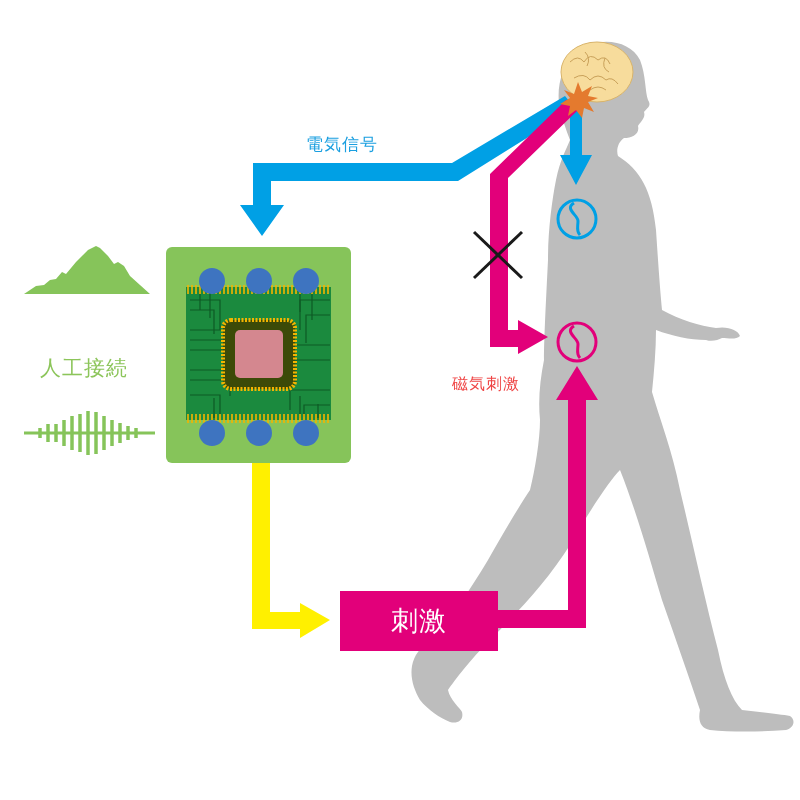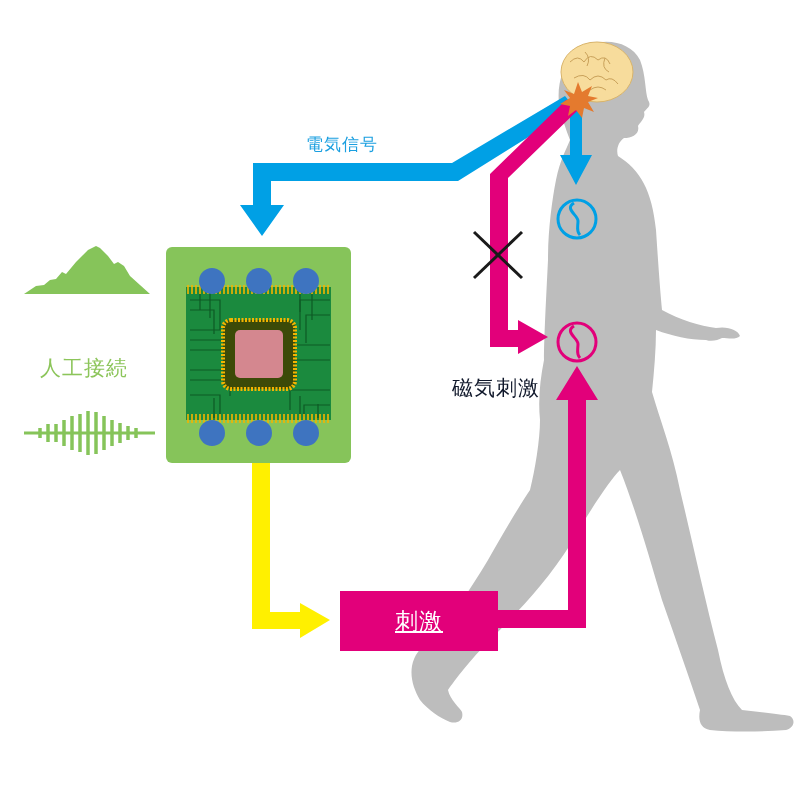--- a/index.html
+++ b/index.html
@@ -2,24 +2,24 @@
 <html><head>
   <meta charset="utf-8">
   <style>
     html, body { margin: 0; padding: 0; background: #ffffff; }
     body { width: 800px; height: 800px; position: relative; overflow: hidden;
            font-family: "DejaVu Sans", sans-serif; }
     svg.scene { position: absolute; left: 0; top: 0; }
     .label { position: absolute; white-space: nowrap; font-family: "DejaVu Sans", sans-serif; }
     .lbl-elec { left: 306px; top: 133px; font-size: 17px; color: #1a9fe0; letter-spacing: 1px; }
     .lbl-art { left: 40px; top: 354px; font-size: 21px; color: #8cc55a; letter-spacing: 1px; }
-    .lbl-mag { left: 452px; top: 374px; font-size: 21px; color: #0f172a; letter-spacing: 1px; }
+    .lbl-mag { left: 452px; top: 374px; font-size: 16px; color: #ef4444; letter-spacing: 1px; }
     .stim-box { position: absolute; left: 340px; top: 591px; width: 158px; height: 60px;
                 background: #e2007a; display: flex; align-items: center; justify-content: center; }
-    .stim-text { color: #ffffff; font-size: 23px; letter-spacing: 1px; text-decoration: underline; }
+    .stim-text { color: #ffffff; font-size: 27px; letter-spacing: 1px; }
   </style>
 </head>
 <body>
 
 <svg class="scene" width="800" height="800" viewBox="0 0 800 800">
 
   <g fill="#bdbdbd">
     <path d="M578,50 C600,36 630,40 640,60 C646,75 645,92 648,100 C652,106 647,108 644,112
              C646,118 640,122 638,126 C640,134 632,138 624,138 C618,142 616,150 618,156
              C640,170 652,190 656,230 C658,260 660,290 662,310 C680,320 700,326 716,328

